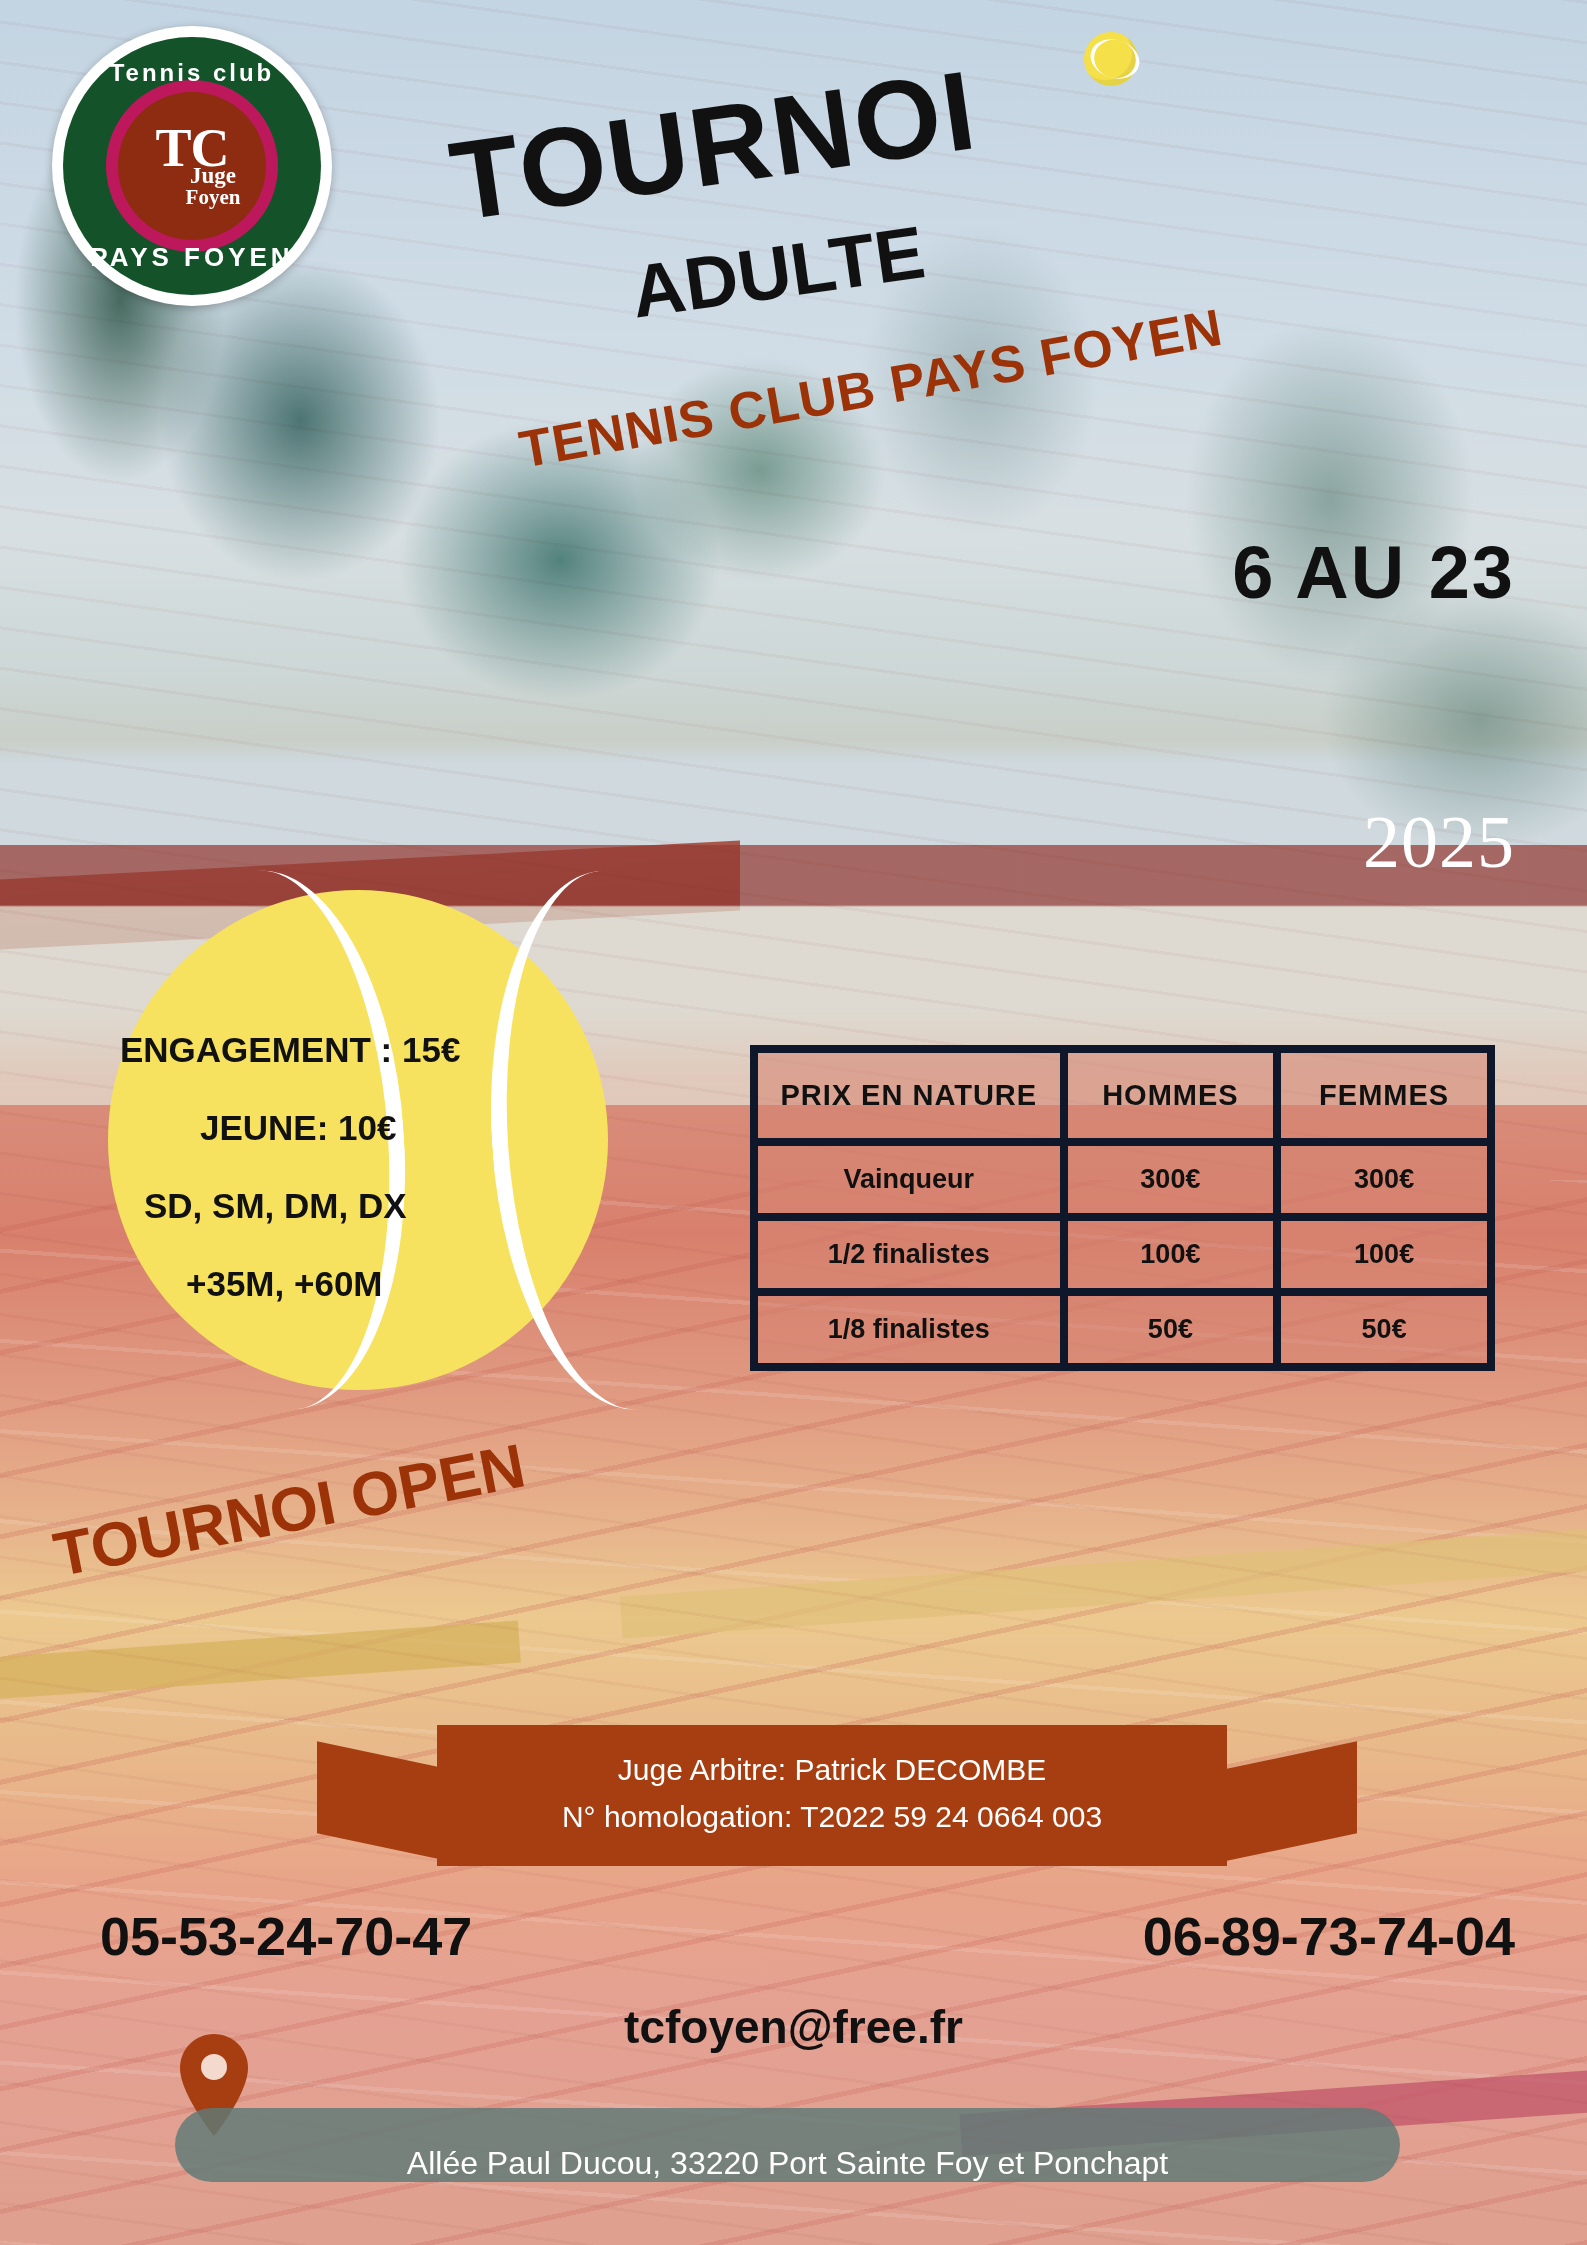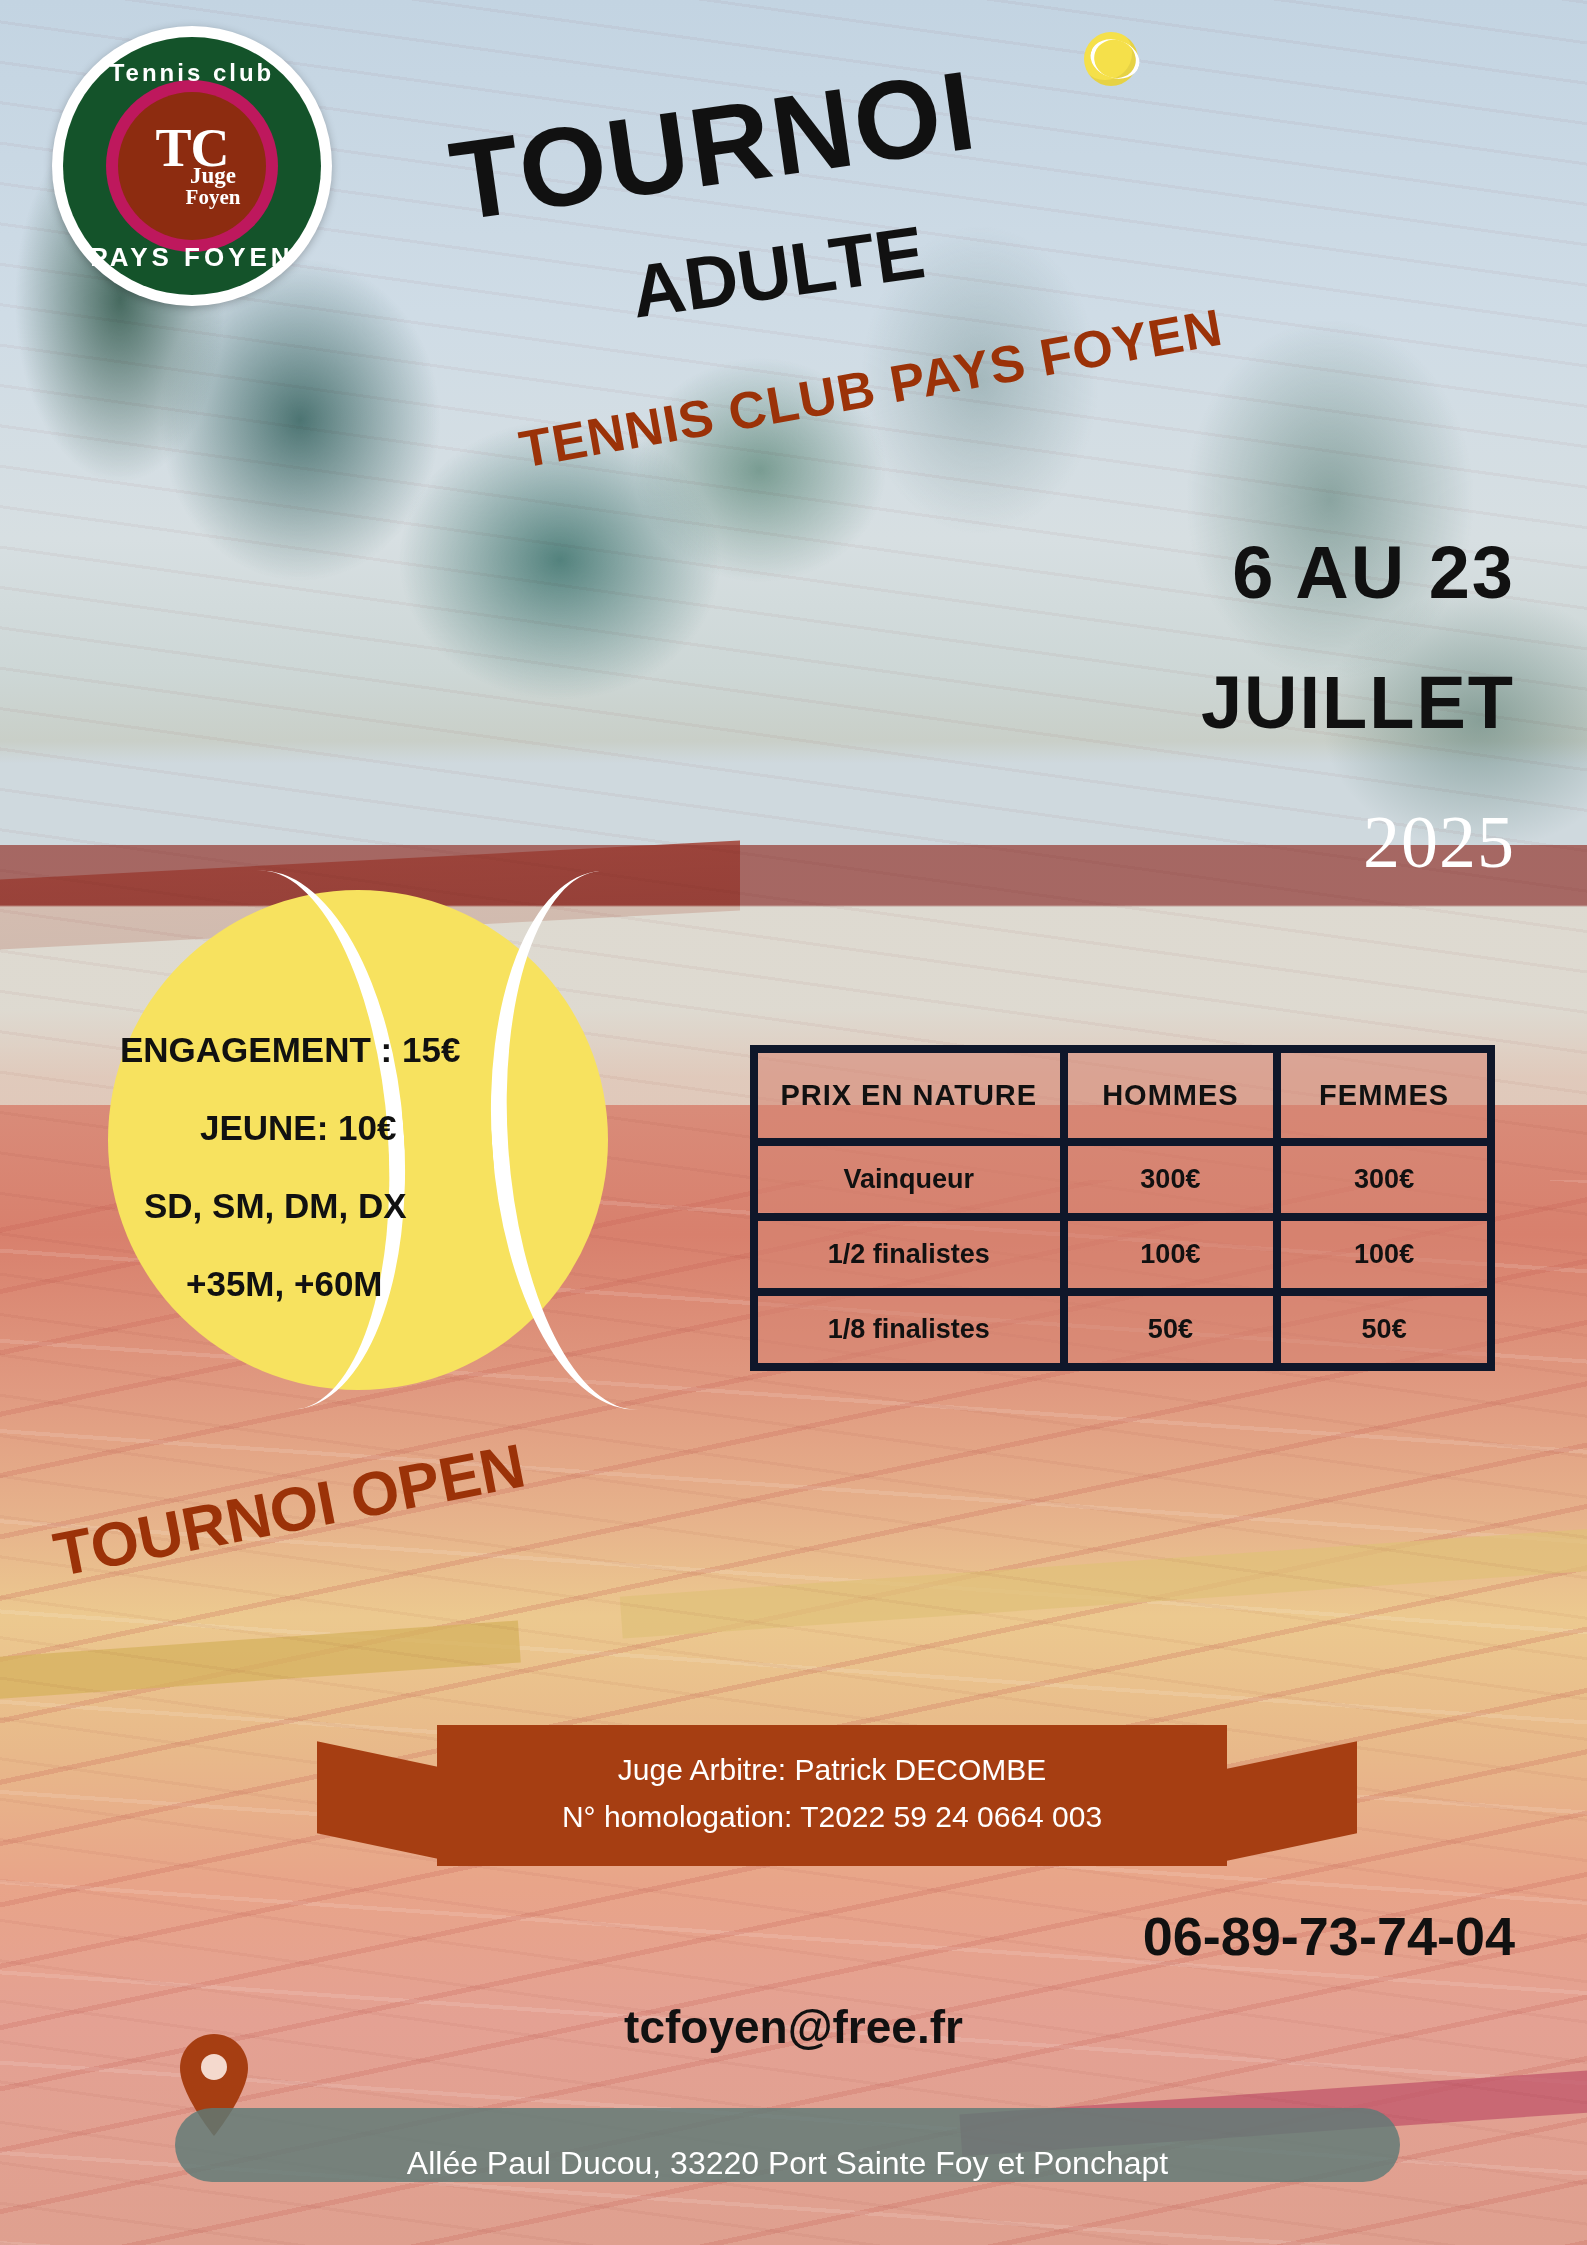--- a/index.html
+++ b/index.html
@@ -466,21 +466,20 @@
       </div>
     </div>
   </div>
 
   <div class="ball-dot"></div>
 
   <div class="title-tournoi">TOURNOI</div>
   <div class="title-adulte">ADULTE</div>
   <div class="title-club">TENNIS CLUB PAYS FOYEN</div>
   <div class="date-line1">6 AU 23</div>
-  <div class="date-line2">JUILLET</div>
   <div class="date-year">2025</div>
 
   <div class="ball-big"></div>
   <div class="info-block">
     <div class="info-engagement">ENGAGEMENT : 15€</div>
     <div class="info-jeune">JEUNE: 10€</div>
     <div class="info-categories">SD, SM, DM, DX</div>
     <div class="info-ages">+35M, +60M</div>
   </div>
 
@@ -513,20 +512,21 @@
 
   <div class="tournoi-open">TOURNOI OPEN</div>
 
   <div class="ribbon-left"></div>
   <div class="ribbon-right"></div>
   <div class="ribbon">
     <div class="ribbon-line">Juge Arbitre: Patrick DECOMBE</div>
     <div class="ribbon-line">N° homologation: T2022 59 24 0664 003</div>
   </div>
 
+  <div class="phone-left">05-53-24-70-47</div>
   <div class="phone-right">06-89-73-74-04</div>
   <div class="email">tcfoyen@free.fr</div>
 
   <div class="pin">
     <svg width="78" height="110" viewBox="0 0 78 110">
       <path d="M39 4 C20 4 5 19 5 38 C5 64 39 106 39 106 C39 106 73 64 73 38 C73 19 58 4 39 4 Z" fill="#a63e12"></path>
       <circle cx="39" cy="37" r="13" fill="#f4d9cd"></circle>
     </svg>
   </div>
 

